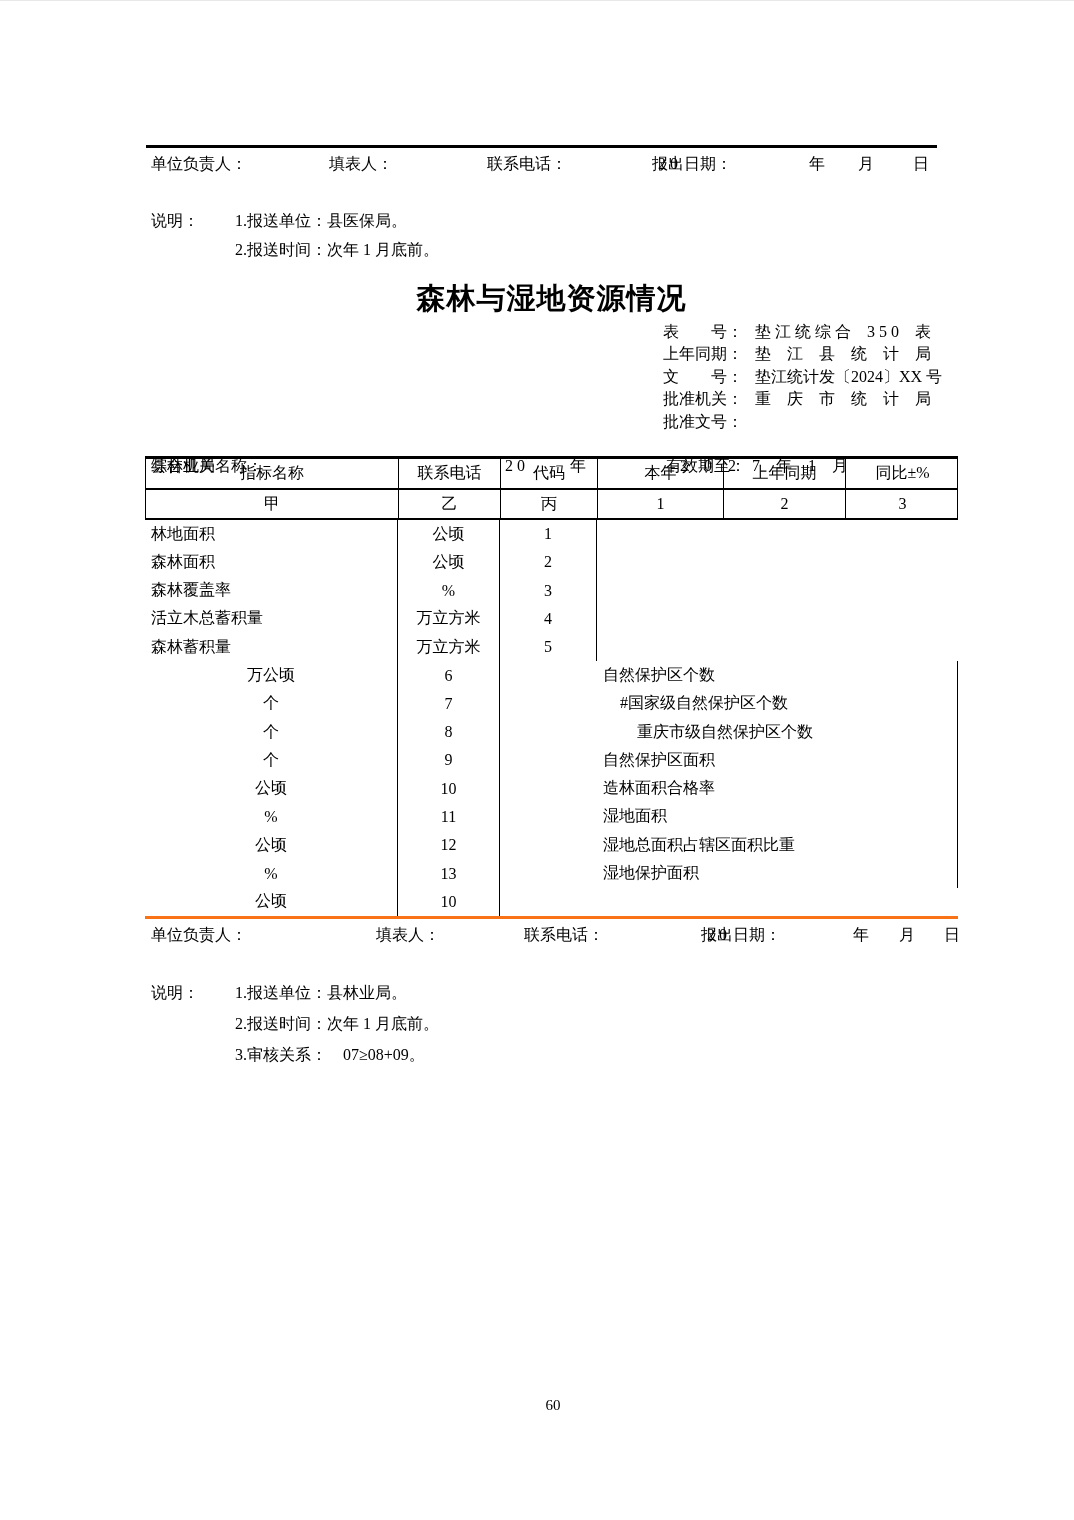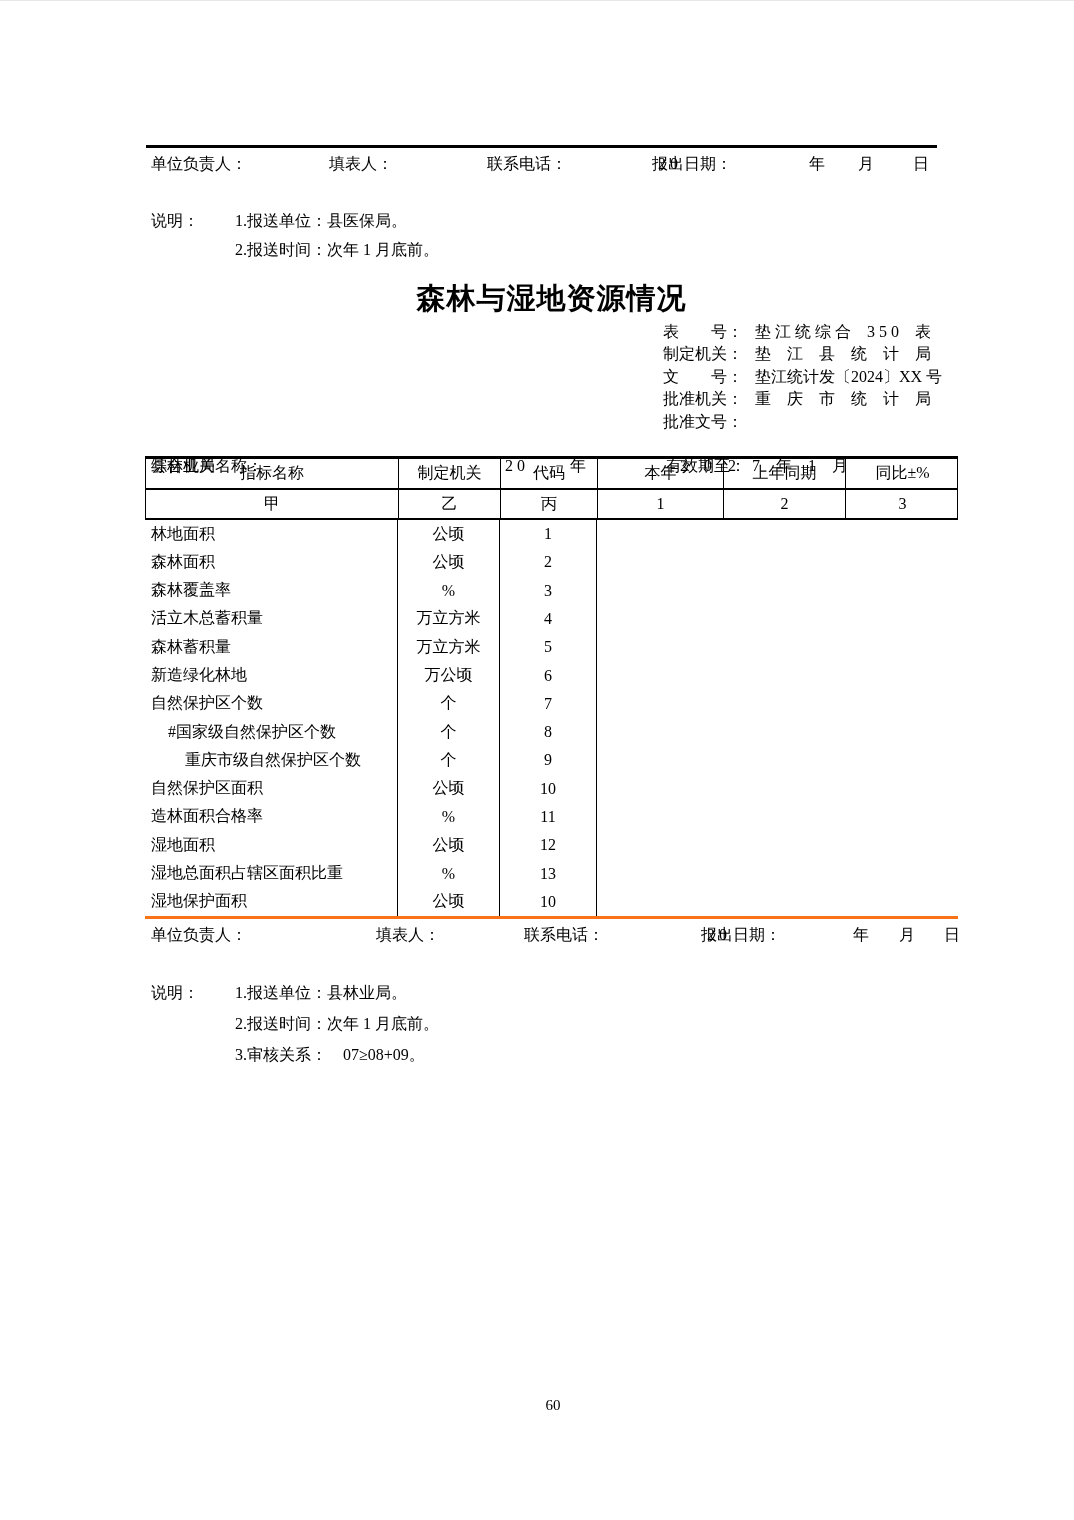--- a/index.html
+++ b/index.html
@@ -109,21 +109,21 @@
   </div>
 
   <div class="abs form-title">森林与湿地资源情况</div>
 
   <div class="abs meta-block">
     <div class="meta-row">
       <span class="mlabel">表　　号：</span>
       <span class="mvalue">垫 江 统 综 合　3 5 0　表</span>
     </div>
     <div class="meta-row">
-      <span class="mlabel">制定机关：</span>
+      <span class="mlabel">上年同期：</span>
       <span class="mvalue">垫　江　县　统　计　局</span>
     </div>
     <div class="meta-row">
       <span class="mlabel">文　　号：</span>
       <span class="mvalue">垫江统计发〔2024〕XX 号</span>
     </div>
     <div class="meta-row">
       <span class="mlabel">批准机关：</span>
       <span class="mvalue">重　庆　市　统　计　局</span>
     </div>
@@ -142,21 +142,21 @@
     <span style="left:570px;">年</span>
     <span style="left:666px;" class="inline-pair">
       <span>有效期至：</span>
       <span style="margin-left:14px;">2　0　2　7　年　1　月</span>
     </span>
   </div>
 
   <div class="abs stat-table">
     <div class="thead h1">
       <div class="hcell">指标名称</div>
-      <div class="hcell">制定机关</div>
+      <div class="hcell">联系电话</div>
       <div class="hcell">代码</div>
       <div class="hcell">本年</div>
       <div class="hcell">上年同期</div>
       <div class="hcell">同比±%</div>
     </div>
     <div class="thead h2">
       <div class="hcell">甲</div>
       <div class="hcell">乙</div>
       <div class="hcell">丙</div>
       <div class="hcell">1</div>
@@ -177,21 +177,20 @@
         <div class="bcell code">3</div>
         <div class="bcell data"></div>
         <div class="bcell name ind-0">活立木总蓄积量</div>
         <div class="bcell unit">万立方米</div>
         <div class="bcell code">4</div>
         <div class="bcell data"></div>
         <div class="bcell name ind-0">森林蓄积量</div>
         <div class="bcell unit">万立方米</div>
         <div class="bcell code">5</div>
         <div class="bcell data"></div>
-        <div class="bcell name ind-0">新造绿化林地</div>
         <div class="bcell unit">万公顷</div>
         <div class="bcell code">6</div>
         <div class="bcell data"></div>
         <div class="bcell name ind-0">自然保护区个数</div>
         <div class="bcell unit">个</div>
         <div class="bcell code">7</div>
         <div class="bcell data"></div>
         <div class="bcell name ind-1">#国家级自然保护区个数</div>
         <div class="bcell unit">个</div>
         <div class="bcell code">8</div>

